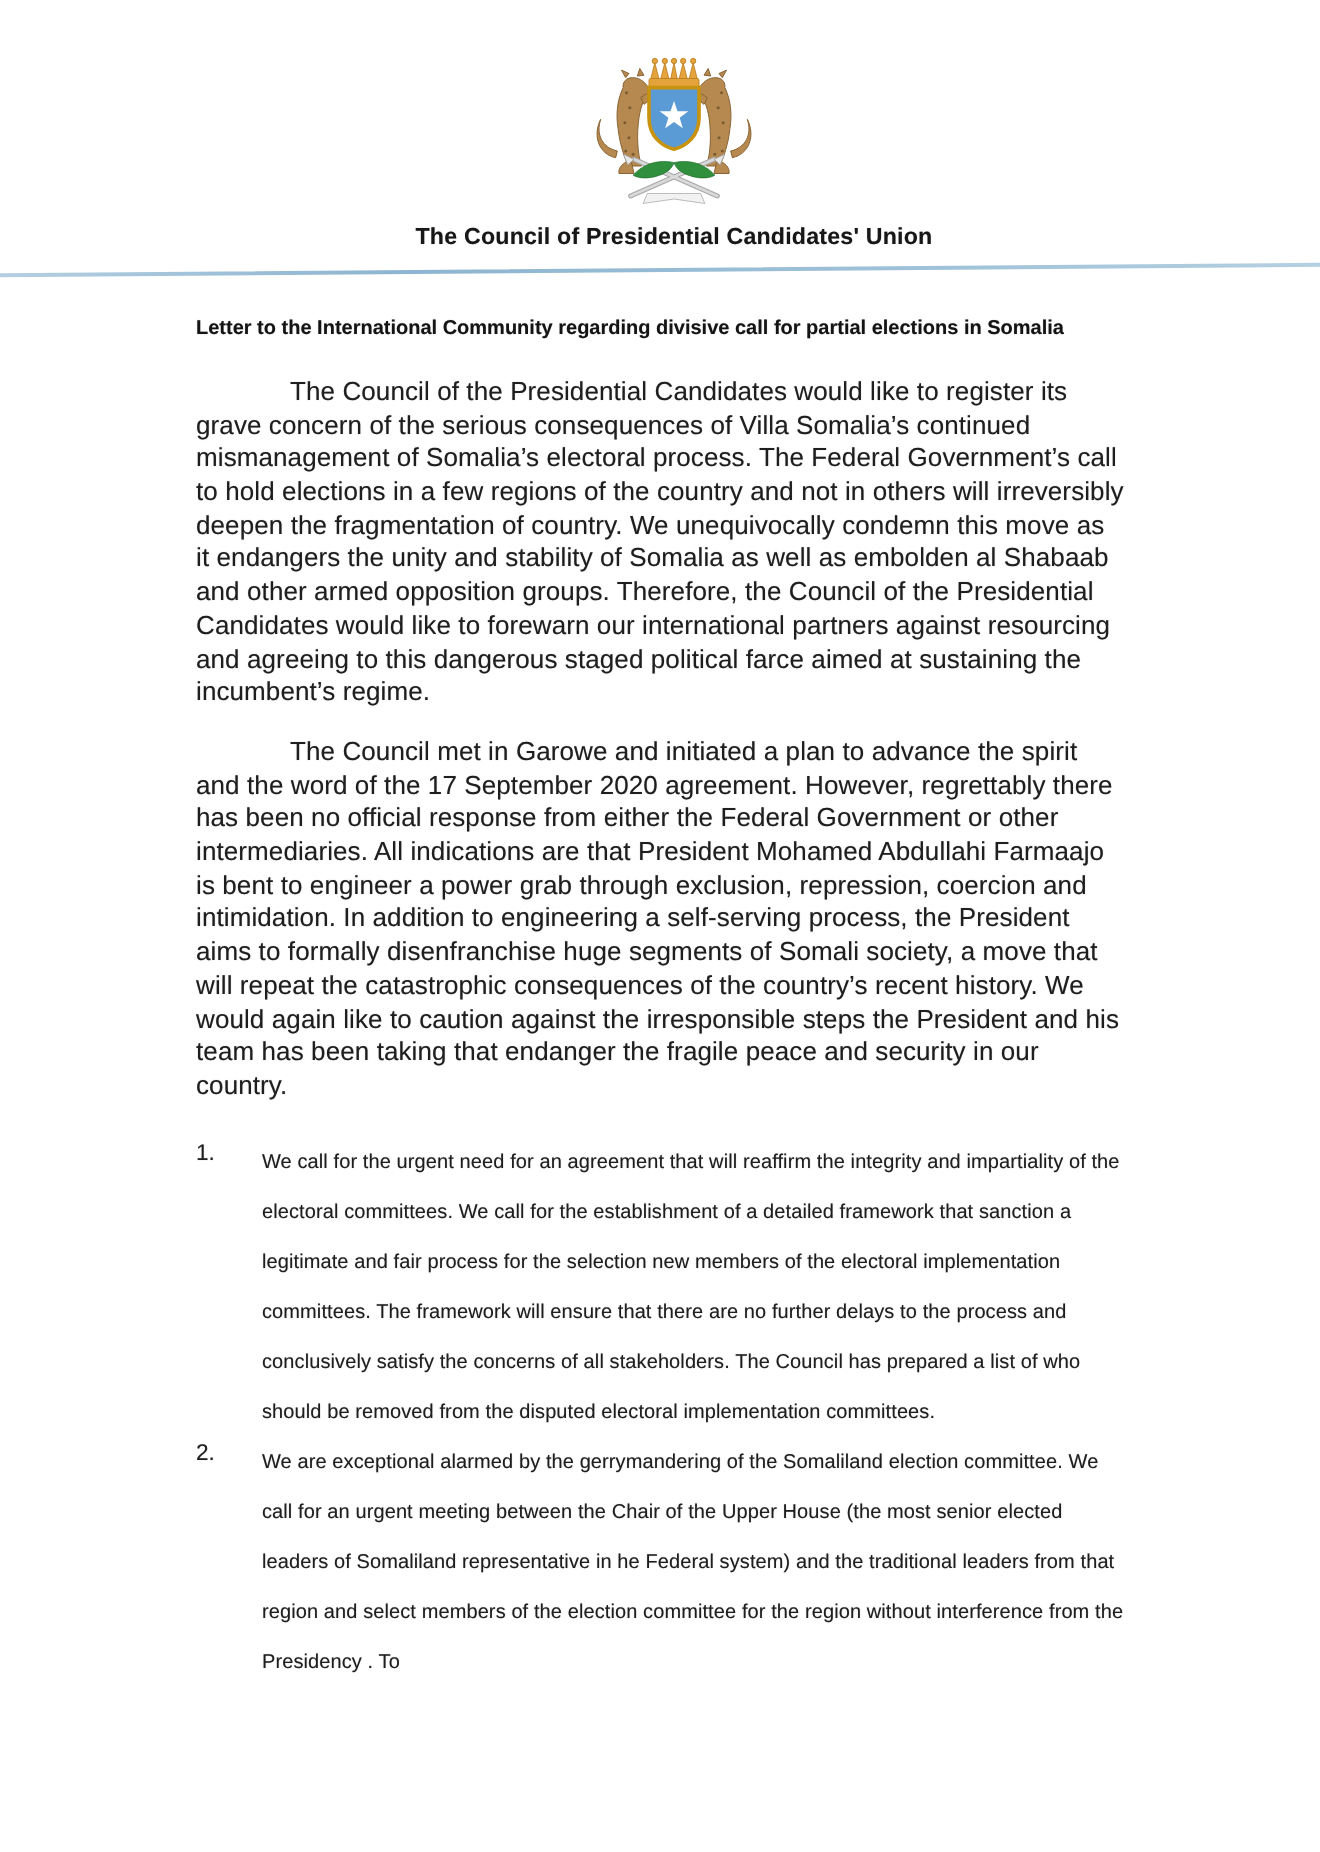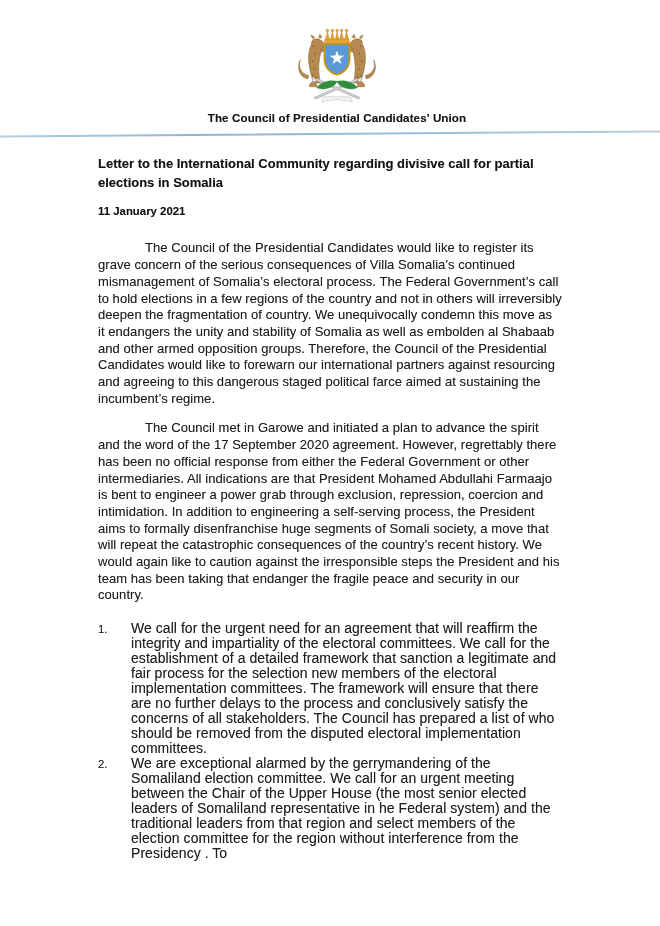--- a/index.html
+++ b/index.html
@@ -32,21 +32,21 @@
     height: 2.4px;
     margin-top: 9px;
     background: linear-gradient(to right, #b6d0e1, #8db5d1 30%, #9fc2d8 70%, #b6d0e1);
     transform: rotate(-0.45deg);
     border-radius: 2px;
   }
 
   
   .content { padding: 20px 98px 0 98px; }
   .letter-title {
-    font-size: 13px;
+    font-size: 10px;
     font-weight: 700;
     line-height: 18.5px;
     margin: 0 0 13px 0;
     color: #141414;
   }
   .letter-date {
     font-weight: 700;
     font-size: 11.4px;
     margin: 0 0 23px 0;
     color: #141414;
@@ -61,22 +61,22 @@
   .remedial-list { margin: 17px 0 0 0; padding: 0; list-style: none; }
   .list-item { display: flex; }
   .list-num {
     flex: none;
     width: 33px;
     font-size: 11.3px;
     line-height: 16.7px;
   }
   .list-text {
     flex: 1;
-    font-size: 14px;
-    line-height: 15px;
+    font-size: 10px;
+    line-height: 25px;
     letter-spacing: 0.05px;
   }
 </style>
 </head>
 <body>
 
 <div class="page">
 
   <header class="letterhead">
     <span class="emblem-wrap">
@@ -133,21 +133,20 @@
         <polygon points="60,28 62.1,34.1 68.6,34.2 63.4,38.1 65.3,44.3 60,40.6 54.7,44.3 56.6,38.1 51.4,34.2 57.9,34.1" fill="#ffffff"></polygon>
       </svg>
     </span>
     <div class="org-name">The Council of Presidential Candidates' Union</div>
   </header>
 
   <div class="divider"></div>
 
   <main class="content">
     <h1 class="letter-title">Letter to the International Community regarding divisive call for partial elections in Somalia</h1>
-    <div class="letter-date">11 January 2021</div>
 
     <p class="para indent">The Council of the Presidential Candidates would like to register its grave concern of the serious consequences of Villa Somalia’s continued mismanagement of Somalia’s electoral process. The Federal Government’s call to hold elections in a few regions of the country and not in others will irreversibly deepen the fragmentation of country. We unequivocally condemn this move as it endangers the unity and stability of Somalia as well as embolden al Shabaab and other armed opposition groups. Therefore, the Council of the Presidential Candidates would like to forewarn our international partners against resourcing and agreeing to this dangerous staged political farce aimed at sustaining the incumbent’s regime.</p>
     <p class="para indent">The Council met in Garowe and initiated a plan to advance the spirit and the word of  the 17 September 2020 agreement. However, regrettably there has been no official response from either the Federal Government or other intermediaries. All indications are that President Mohamed Abdullahi Farmaajo is bent to engineer a power grab through exclusion, repression, coercion and intimidation. In addition to engineering a self-serving process, the President aims to formally disenfranchise huge segments of Somali society, a move that will repeat the  catastrophic consequences of the country’s recent history. We would again like to caution against the irresponsible steps the President and his team has been taking that endanger the fragile peace and security in our country.</p>
 
     <ol class="remedial-list">
       <li class="list-item">
         <span class="list-num">1.</span>
         <span class="list-text">We call for the urgent need for an agreement that will reaffirm the integrity and impartiality of the electoral committees. We call for the establishment of a detailed framework that sanction a legitimate and fair process for the selection new members of the electoral implementation committees. The framework will ensure that there are no further delays to the process and conclusively satisfy the concerns of all stakeholders. The Council has prepared a list of who should be removed from the disputed electoral implementation committees.</span>
       </li>
       <li class="list-item">

